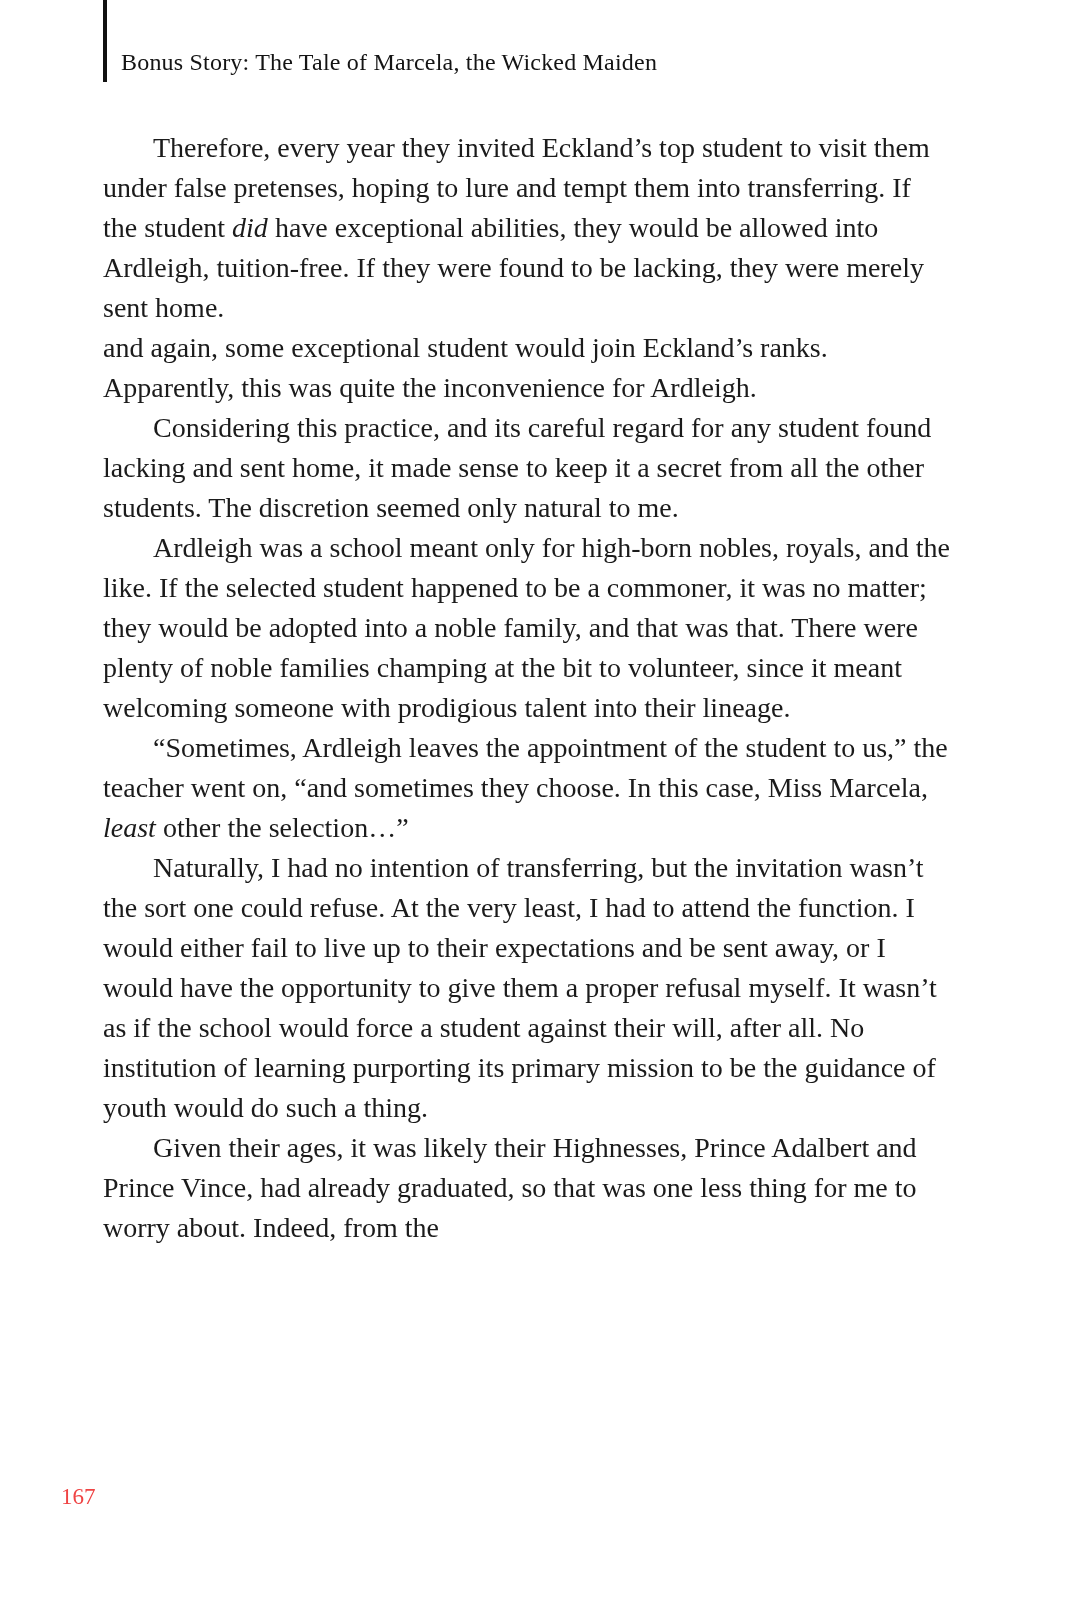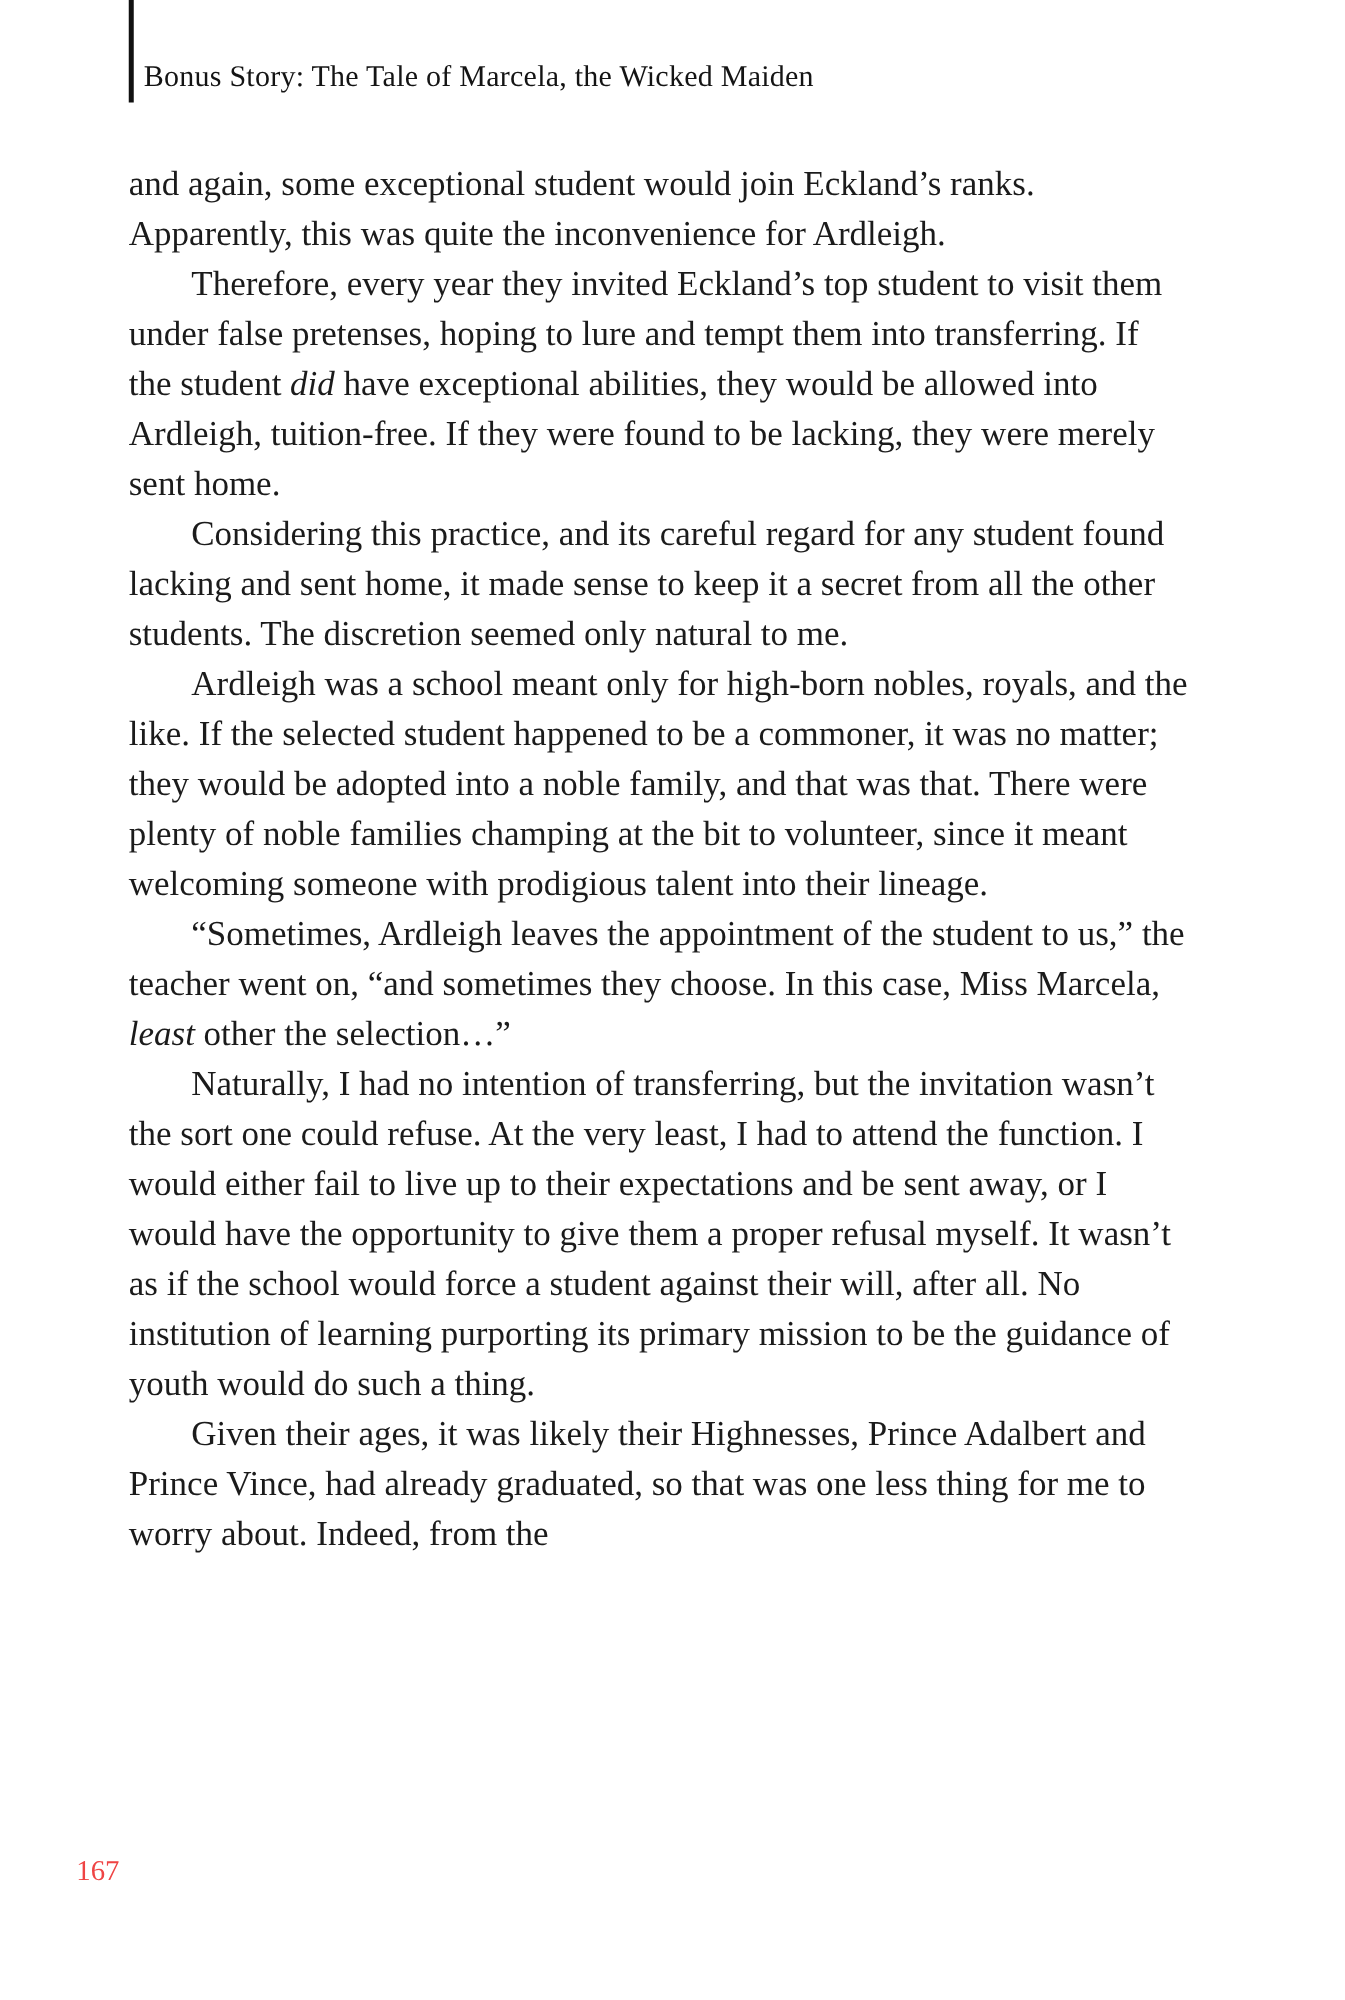--- a/index.html
+++ b/index.html
@@ -26,24 +26,24 @@
     left: 0;
     top: 0;
     width: 4px;
     height: 82px;
     background: #111111;
   }
   .chapter-title {
     font-size: 24px;
     font-weight: normal;
     letter-spacing: 0.2px;
+    padding-left: 18px;
     padding-bottom: 6px;
     color: #141414;
     white-space: nowrap;
-    margin-left: 12px;
   }
   .body-text {
     position: absolute;
     top: 128px;
     left: 103px;
     width: 848px;
     font-size: 28px;
     line-height: 40px;
     text-align: left;
     color: #1b1b1b;
@@ -64,26 +64,26 @@
 
 <div class="page">
 
   <header class="chapter-header">
     <div class="header-rule"></div>
     <h1 class="chapter-title">Bonus Story: The Tale of Marcela, the Wicked Maiden</h1>
   </header>
 
   <main class="body-text">
 
+    <p class="para">
+      <span>Therefore, every year they invited Eckland’s top student to visit them under false pretenses, hoping to lure and tempt them into transferring. If the student </span><em>did</em><span> have exceptional abilities, they would be allowed into Ardleigh, tuition-free. If they were found to be lacking, they were merely sent home.</span>
+    </p>
+
     <p class="para no-indent">
       <span>and again, some exceptional student would join Eckland’s ranks. Apparently, this was quite the inconvenience for Ardleigh.</span>
-    </p>
-
-    <p class="para">
-      <span>Therefore, every year they invited Eckland’s top student to visit them under false pretenses, hoping to lure and tempt them into transferring. If the student </span><em>did</em><span> have exceptional abilities, they would be allowed into Ardleigh, tuition-free. If they were found to be lacking, they were merely sent home.</span>
     </p>
 
     <p class="para">
       <span>Considering this practice, and its careful regard for any student found lacking and sent home, it made sense to keep it a secret from all the other students. The discretion seemed only natural to me.</span>
     </p>
 
     <p class="para">
       <span>Ardleigh was a school meant only for high-born nobles, royals, and the like. If the selected student happened to be a commoner, it was no matter; they would be adopted into a noble family, and that was that. There were plenty of noble families champing at the bit to volunteer, since it meant welcoming someone with prodigious talent into their lineage.</span>
     </p>
 

